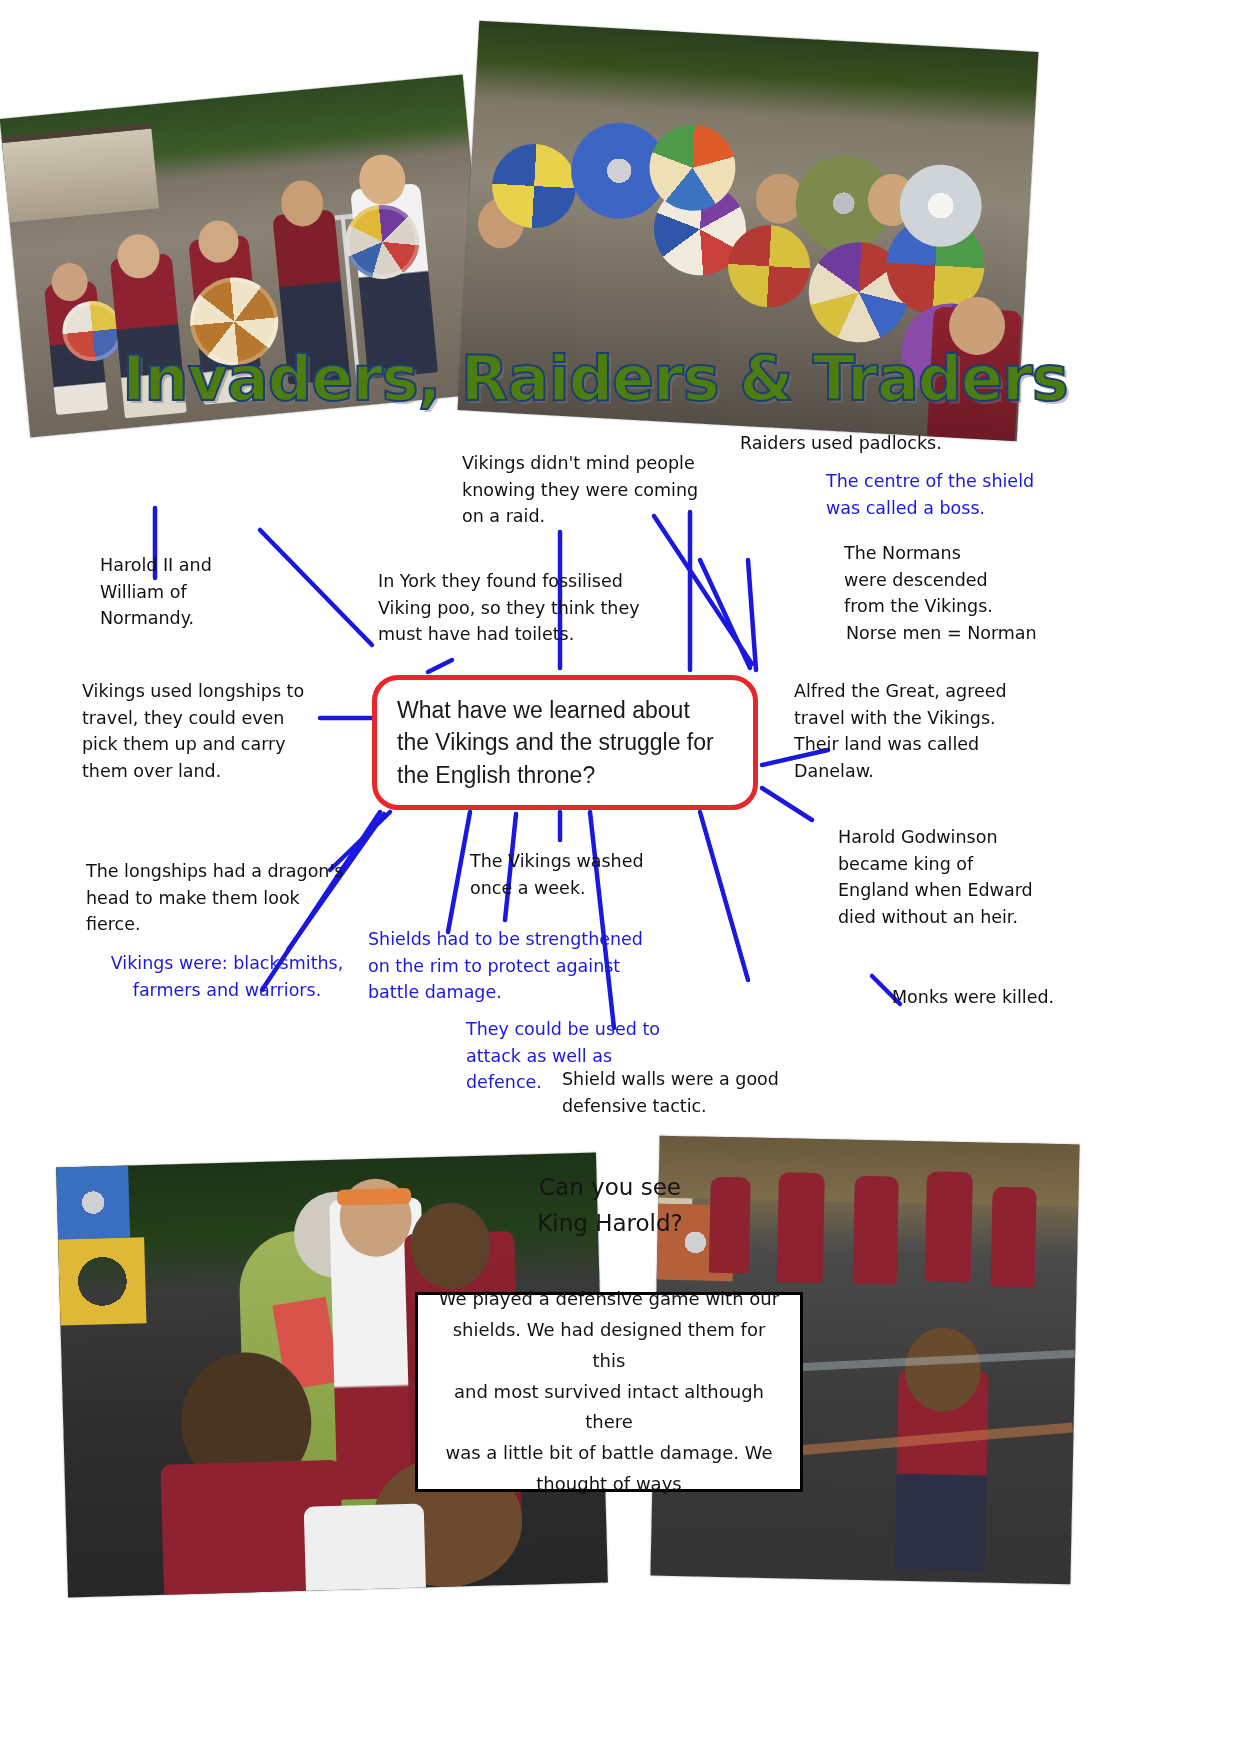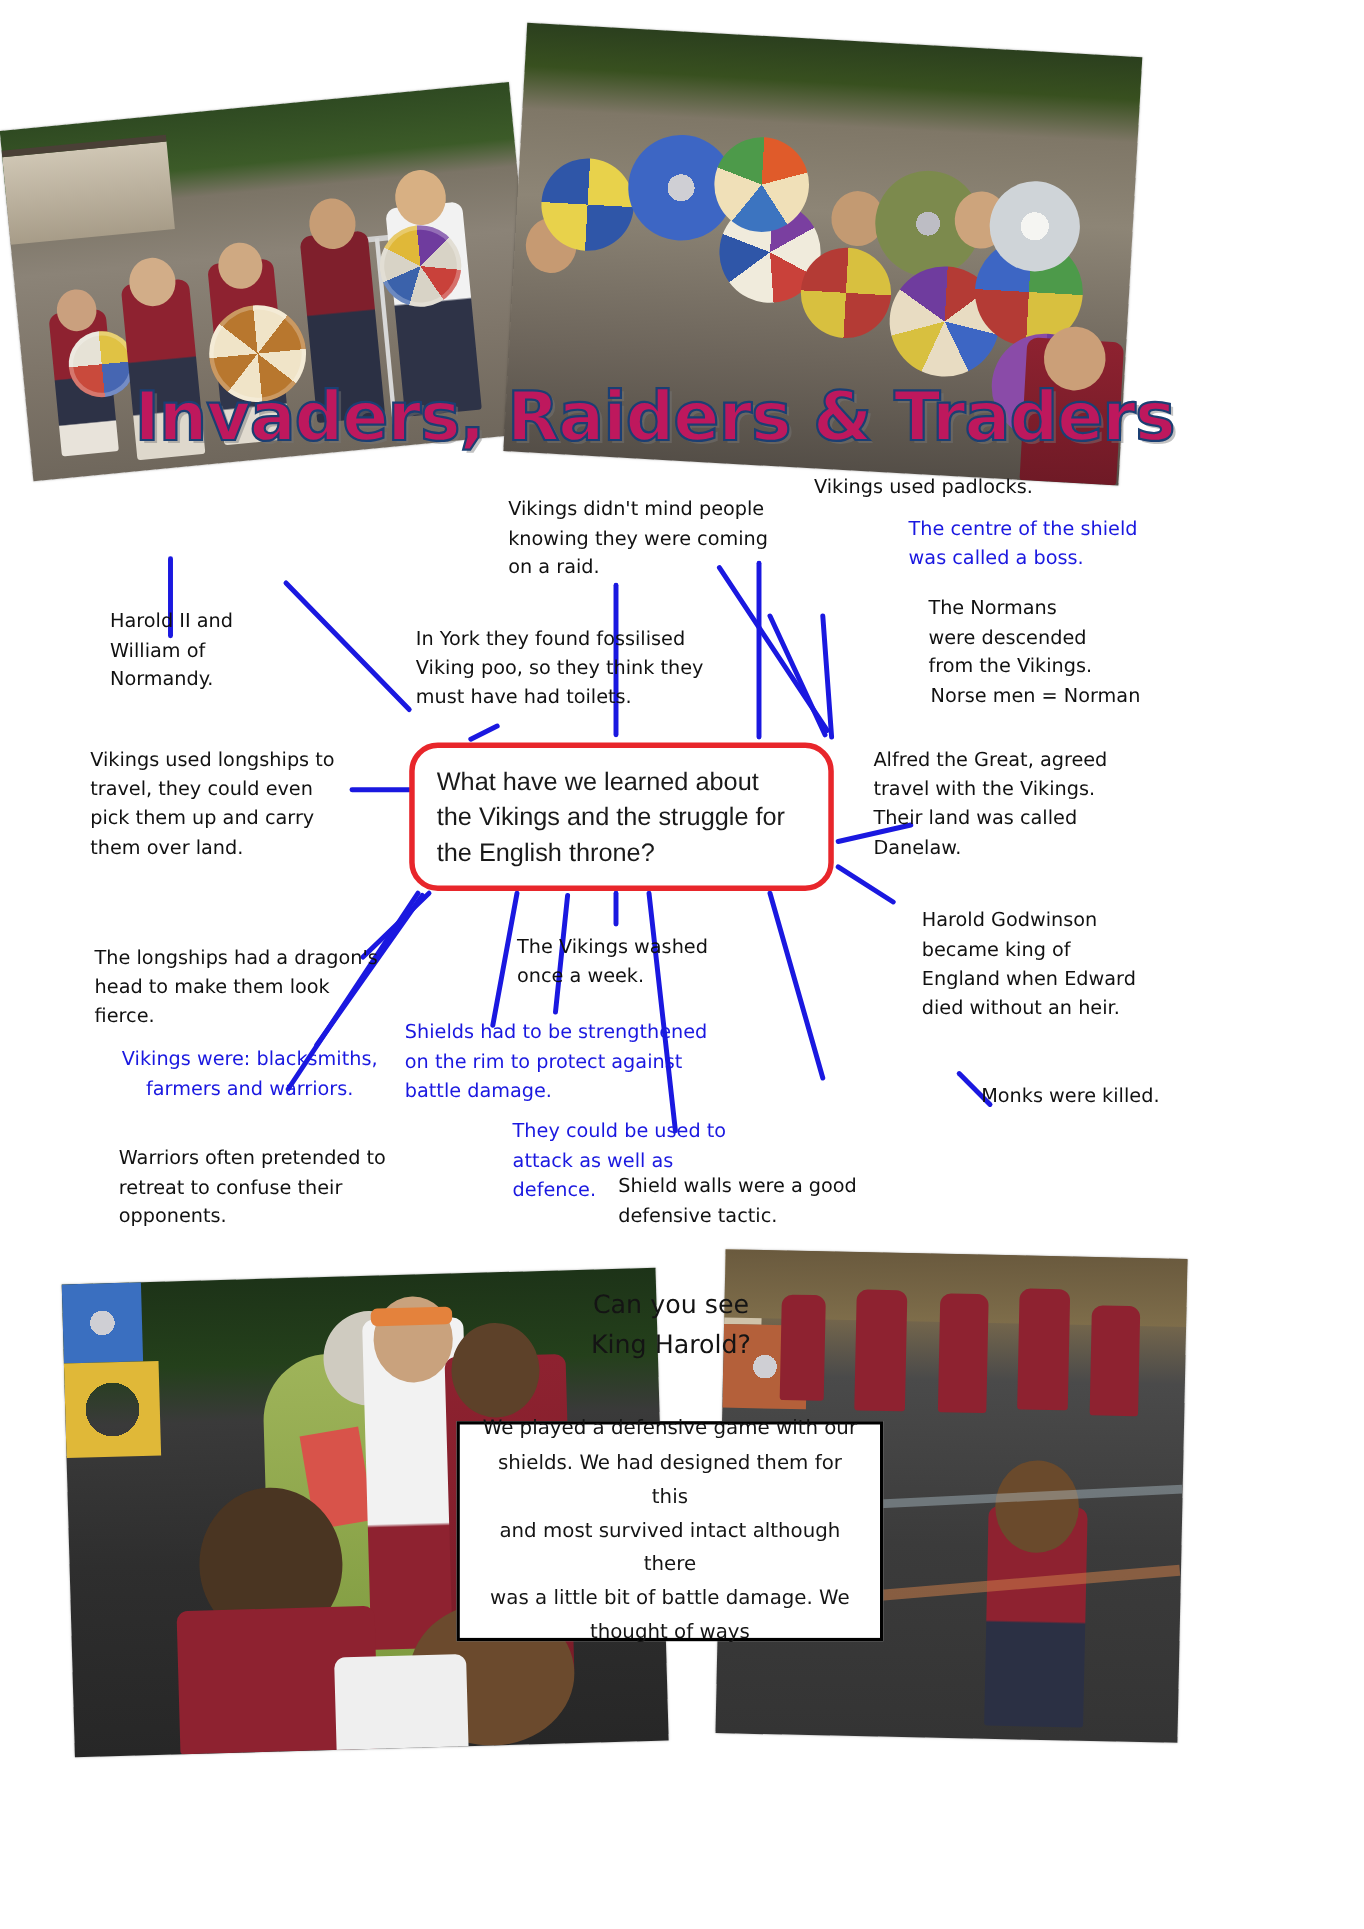--- a/index.html
+++ b/index.html
@@ -48,21 +48,21 @@
     background:linear-gradient(180deg,#6b5a3f 0%,#7a6a4c 12%,#4a4a4a 26%,#3b3b3b 60%,#343434 100%);}
 
   .blob{position:absolute;border-radius:50%;}
   .figure{position:absolute;border-radius:10px 10px 3px 3px;}
 
   
   #title{
     position:absolute;left:95px;top:348px;width:1000px;
     font-family:"DejaVu Sans","Liberation Sans",sans-serif;
     font-weight:bold;font-size:62px;letter-spacing:-1px;
-    color:#be185d;text-align:center;line-height:1;
+    color:#4d7c0f;text-align:center;line-height:1;
     -webkit-text-stroke:2px #1b3f73;
     text-shadow:3px 3px 0 rgba(120,120,120,.45);
     z-index:40;white-space:nowrap;
   }
 
   
   #mindmap{position:absolute;left:0;top:420px;width:1240px;height:720px;}
   #lines{position:absolute;left:0;top:0;width:1240px;height:720px;}
   .note{position:absolute;font-family:"DejaVu Sans","Liberation Sans",sans-serif;
         font-size:17.5px;line-height:1.52;color:#111111;white-space:pre-line;}
@@ -222,42 +222,39 @@
 Normandy.</div>
     <div class="note" style="left:82px;top:258px;width:250px;">Vikings used longships to
 travel, they could even
 pick them up and carry
 them over land.</div>
     <div class="note" style="left:86px;top:438px;width:290px;">The longships had a dragon's
 head to make them look
 fierce.</div>
     <div class="note blue" style="left:82px;top:530px;width:290px;text-align:center;">Vikings were: blacksmiths,
 farmers and warriors.</div>
-    <div class="note" style="left:108px;top:620px;width:300px;">Warriors often pretended to
-retreat to confuse their
-opponents.</div>
 
     <div class="note" style="left:462px;top:30px;width:260px;">Vikings didn't mind people
 knowing they were coming
 on a raid.</div>
     <div class="note" style="left:378px;top:148px;width:300px;">In York they found fossilised
 Viking poo, so they think they
 must have had toilets.</div>
     <div class="note" style="left:470px;top:428px;width:230px;">The Vikings washed
 once a week.</div>
     <div class="note blue" style="left:368px;top:506px;width:290px;">Shields had to be strengthened
 on the rim to protect against
 battle damage.</div>
     <div class="note blue" style="left:466px;top:596px;width:200px;">They could be used to
 attack as well as
 defence.</div>
     <div class="note" style="left:562px;top:646px;width:250px;">Shield walls were a good
 defensive tactic.</div>
 
-    <div class="note" style="left:740px;top:10px;width:260px;">Vikings used padlocks.</div>
+    <div class="note" style="left:740px;top:10px;width:260px;">Raiders used padlocks.</div>
     <div class="note blue" style="left:826px;top:48px;width:230px;">The centre of the shield
 was called a boss.</div>
     <div class="note" style="left:844px;top:120px;width:220px;">The Normans
 were descended
 from the Vikings.</div>
     <div class="note" style="left:846px;top:200px;width:250px;">Norse men = Norman</div>
     <div class="note" style="left:794px;top:258px;width:270px;">Alfred the Great, agreed
 travel with the Vikings.
 Their land was called
 Danelaw.</div>

